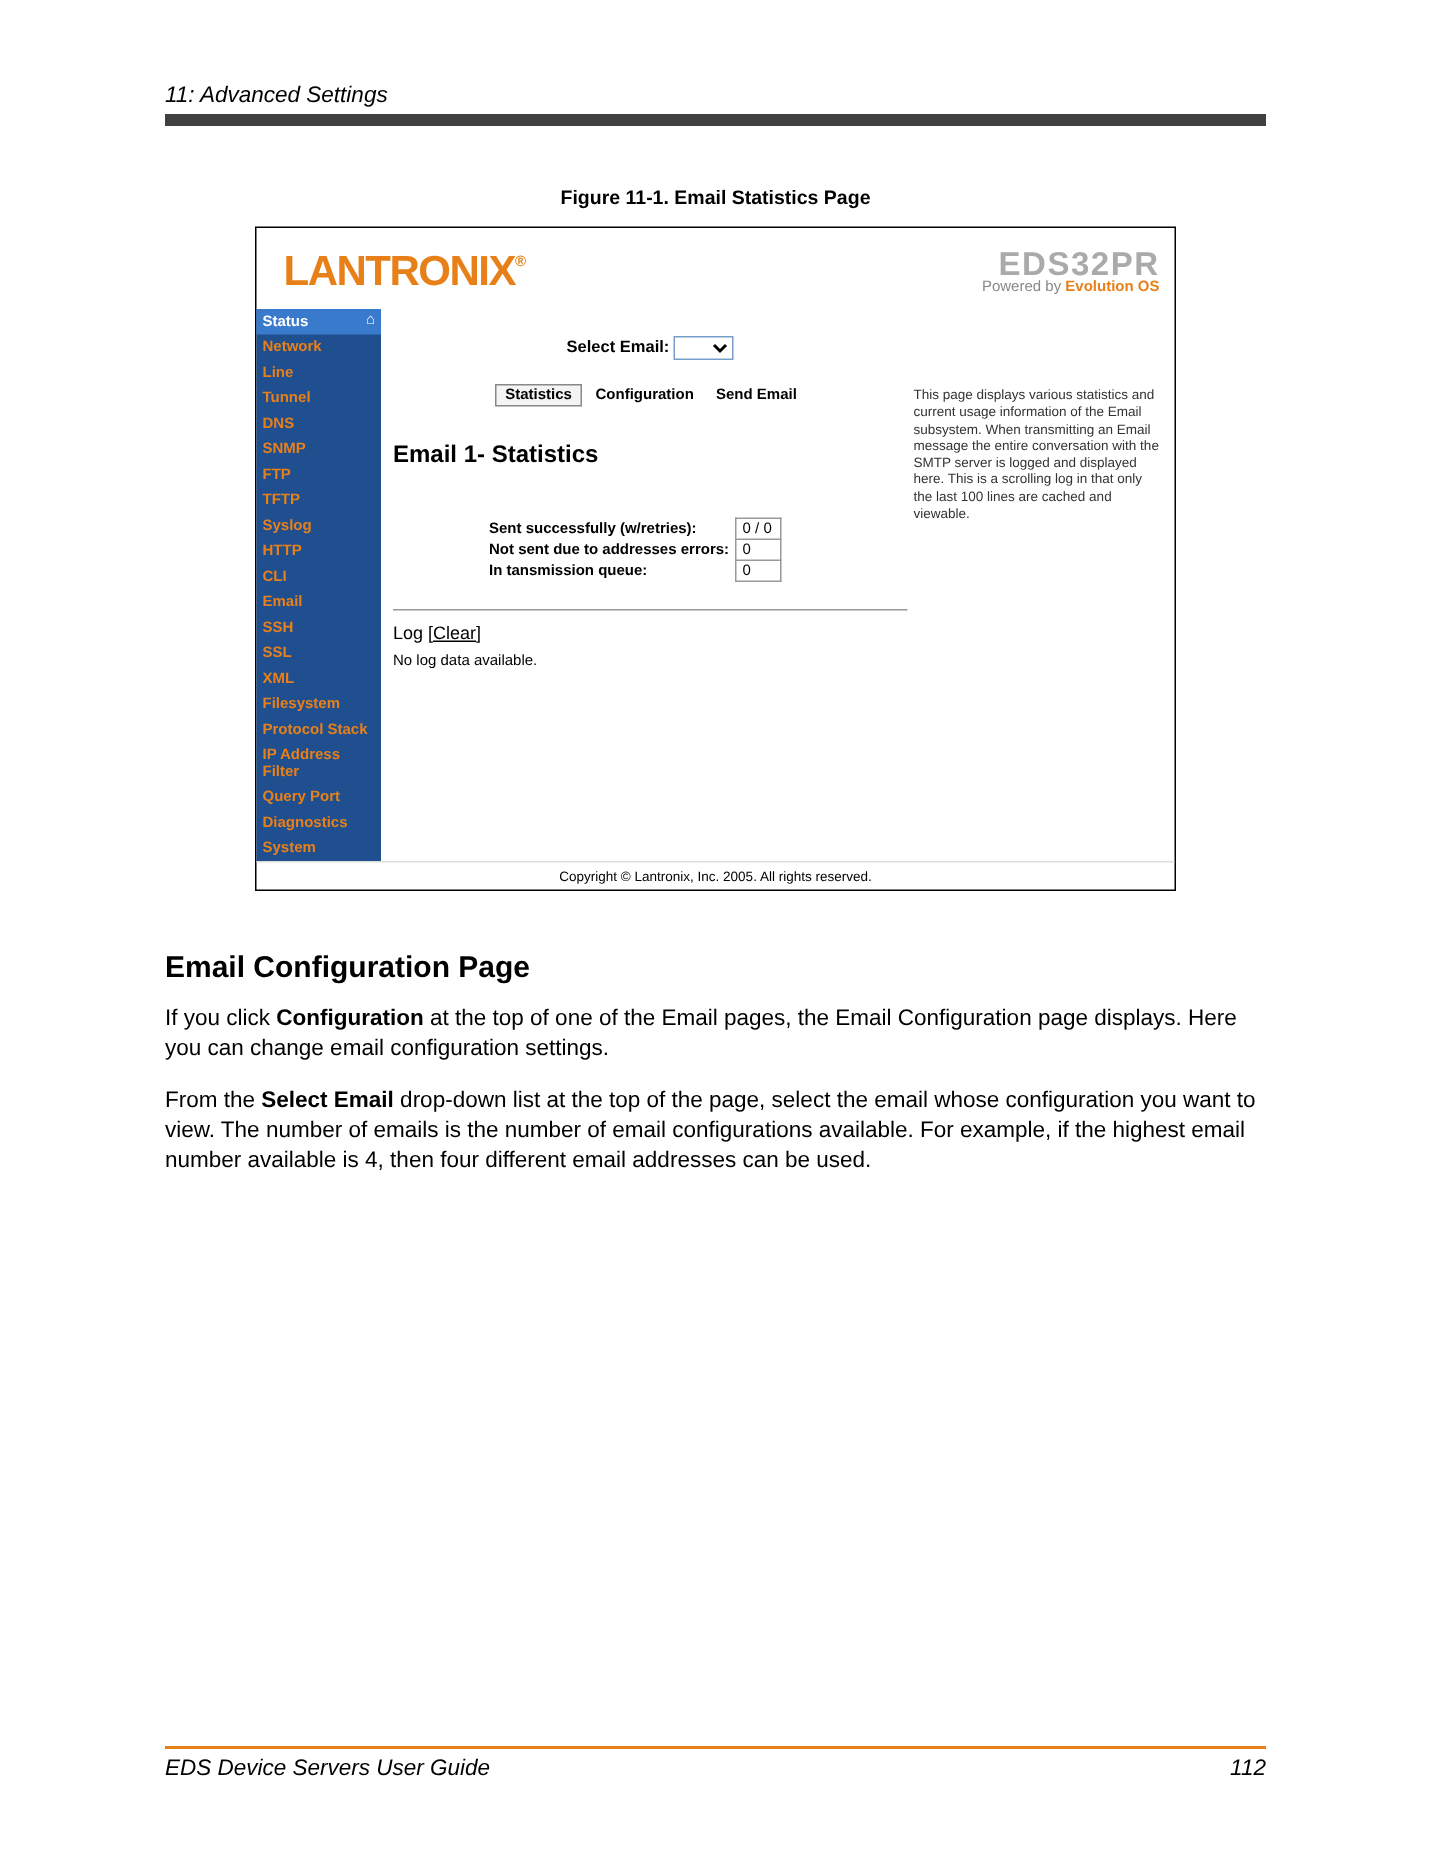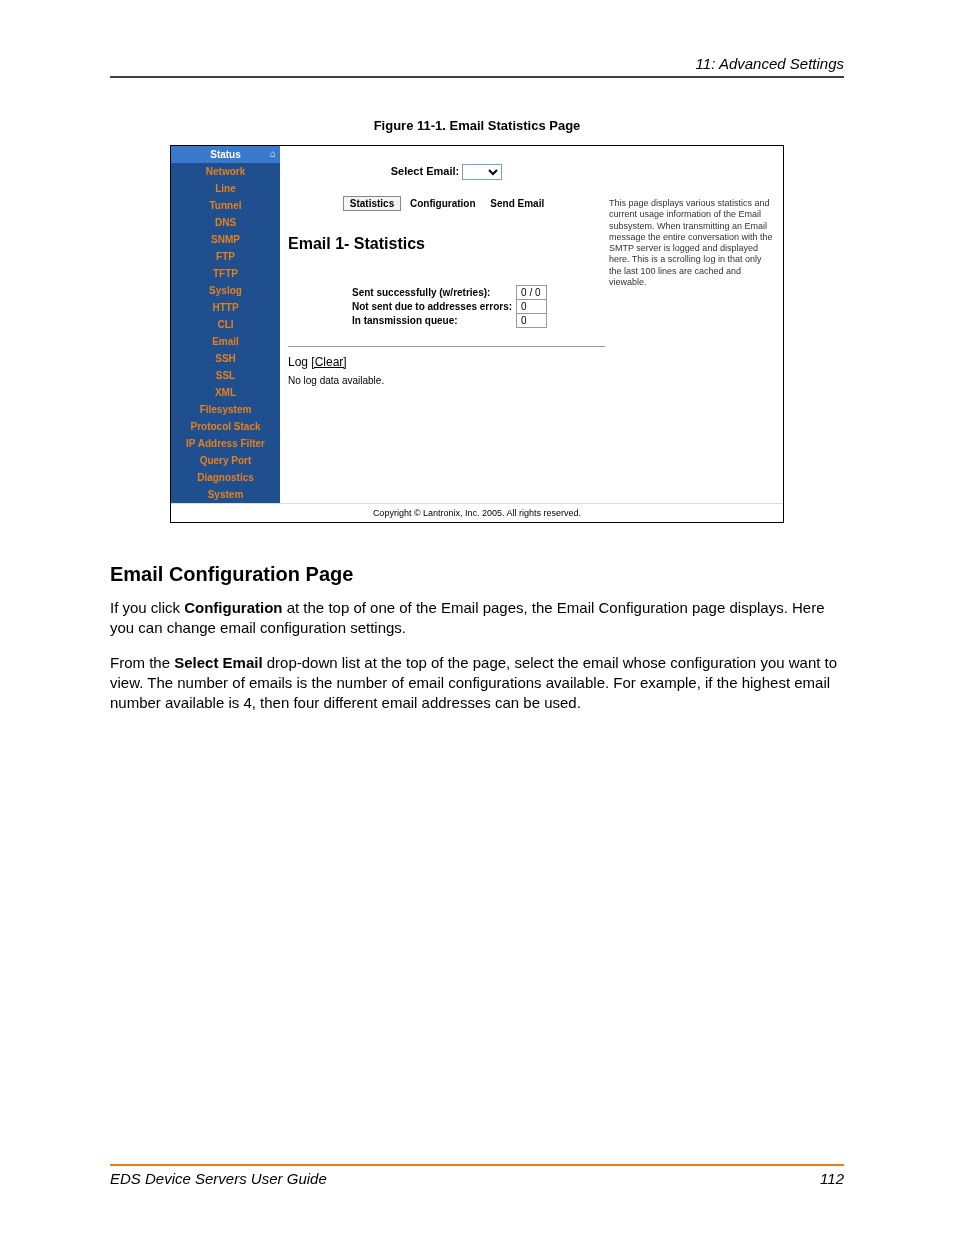--- a/index.html
+++ b/index.html
@@ -8,25 +8,24 @@
     height: 1235px;
     font-family: Arial, Helvetica, sans-serif;
     color: #000;
     position: relative;
     background: #fff;
   }
   .page {
     padding: 55px 110px 40px 110px;
   }
   .header-line {
-    text-align: right;
     font-style: italic;
     font-size: 15px;
     padding-bottom: 4px;
-    border-bottom: 2px solid #404040;
+    border-bottom: 8px solid #404040;
     margin-bottom: 40px;
   }
   .figure-caption {
     text-align: center;
     font-weight: bold;
     font-size: 13px;
     margin-bottom: 12px;
   }
   .screenshot {
     width: 614px;
@@ -51,25 +50,24 @@
   .logo-left .lant { color: #e8801a; }
   .logo-left sup { font-size: 10px; vertical-align: top; position: relative; top: 4px; }
   .logo-right { text-align: right; line-height: 1.0; }
   .logo-right .model {
     font-size: 22px; font-weight: bold; color: #aaa; letter-spacing: 1px;
   }
   .logo-right .powered { font-size: 10px; color: #888; }
   .logo-right .powered .ev { color: #e8801a; font-weight: bold; }
   .ss-body { display: flex; }
   .sidebar {
-    width: 109px;
+    width: 83px;
     background: #1f4f8f;
     font-size: 10px;
     font-weight: bold;
-    text-align: center;
   }
   .sidebar .item {
     padding: 3px 4px;
     color: #e8801a;
     cursor: pointer;
     position: relative;
   }
   .sidebar .item.status {
     background: #3a7acc;
     color: #fff;
@@ -174,20 +172,29 @@
 </style>
 </head>
 <body>
 
 <div class="page">
   <div class="header-line">11: Advanced Settings</div>
 
   <div class="figure-caption">Figure 11-1. Email Statistics Page</div>
 
   <div class="screenshot">
+    <div class="ss-header">
+      <div class="logo-left">
+        <span class="lant">LANTRONIX</span><sup>®</sup>
+      </div>
+      <div class="logo-right">
+        <div class="model">EDS32PR</div>
+        <div class="powered"><span>Powered by </span><span class="ev">Evolution OS</span></div>
+      </div>
+    </div>
 
     <div class="ss-body">
       <div class="sidebar">
         <div class="item status">
           <span>Status</span>
           <span class="home-icon">⌂</span>
         </div>
         <div class="item">Network</div>
         <div class="item">Line</div>
         <div class="item">Tunnel</div>

